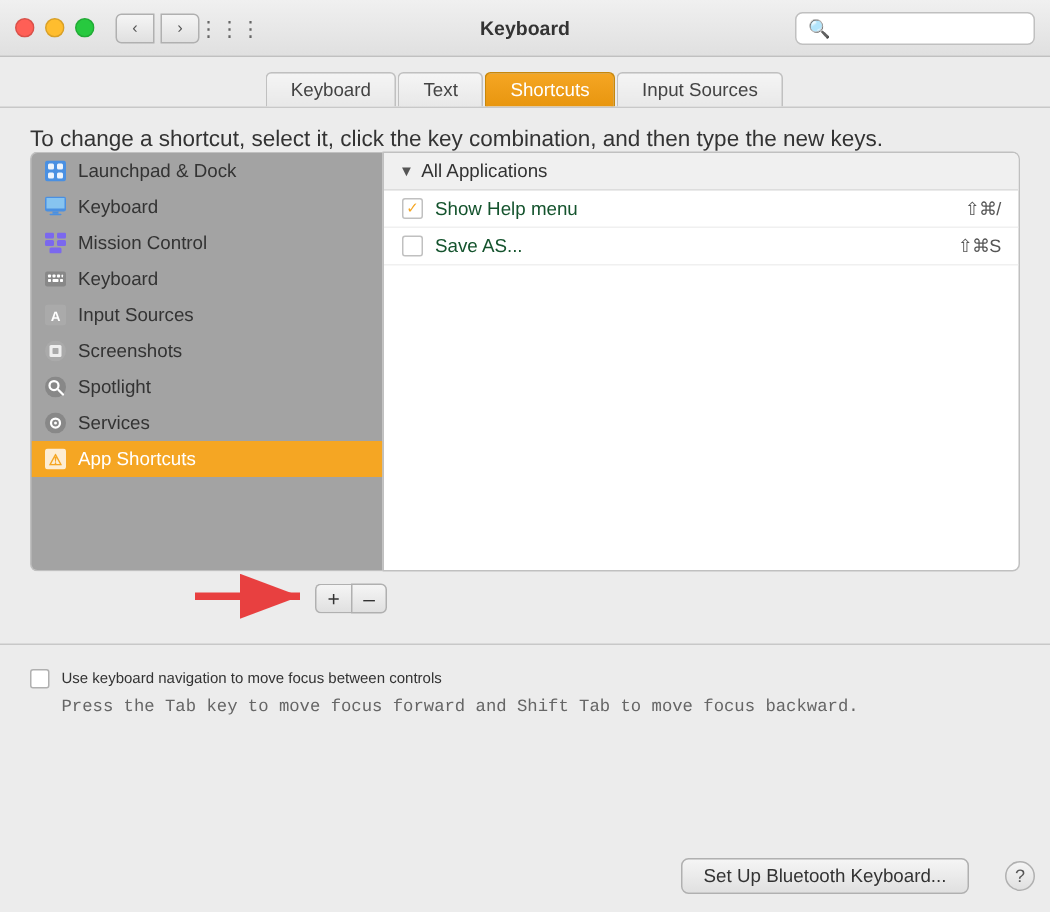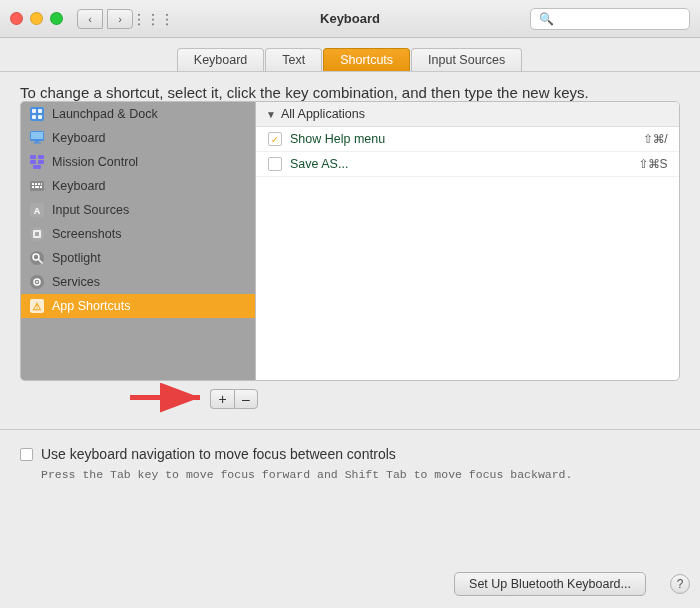--- a/index.html
+++ b/index.html
@@ -269,21 +269,21 @@
     }
     .checkbox-square {
       width: 13px;
       height: 13px;
       border: 1px solid #b0b0b0;
       background: #fff;
       border-radius: 2px;
       flex-shrink: 0;
     }
     .checkbox-label {
-      font-size: 14px;
+      font-size: 10px;
       color: #333;
     }
     .hint-text {
       font-size: 11.5px;
       color: #666;
       margin-left: 21px;
       font-family: Liberation Mono, monospace;
     }
 
     

